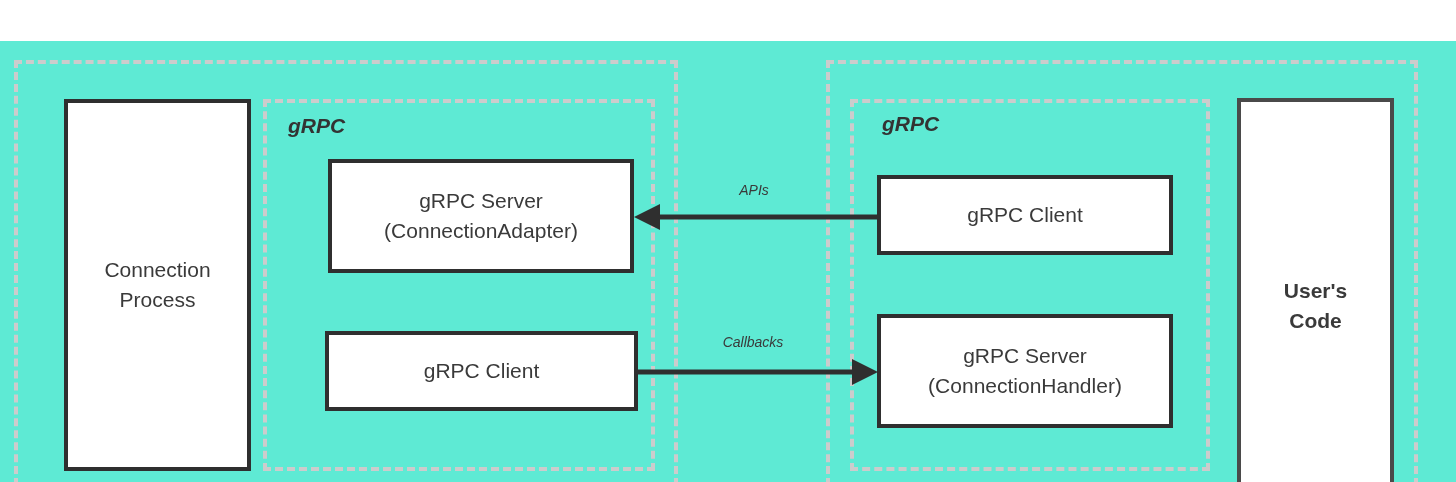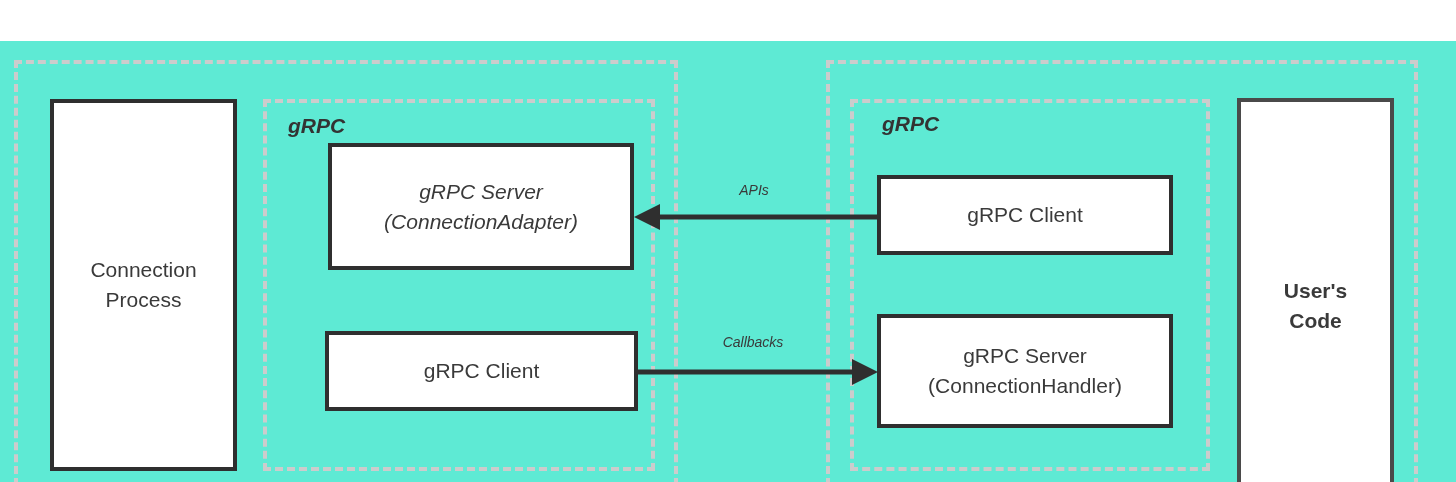--- a/index.html
+++ b/index.html
@@ -79,25 +79,25 @@
 
   <div class="dashed-box" style="left:826px; top:19px; width:592px; height:438px;"></div>
 
   <div class="dashed-box" style="left:263px; top:58px; width:392px; height:372px;"></div>
 
   <div class="dashed-box" style="left:850px; top:58px; width:360px; height:372px;"></div>
 
   <div class="group-label" style="left:288px; top:73px;">gRPC</div>
   <div class="group-label" style="left:882px; top:71px;">gRPC</div>
 
-  <div class="node" style="left:50px; top:58px; width:187px; height:372px;">
+  <div class="node" style="left:64px; top:58px; width:187px; height:372px;">
     <span class="label-wrap" style="max-width:140px;">Connection Process</span>
   </div>
 
-  <div class="node" style="left:328px; top:102px; width:306px; height:127px;font-style:italic;">
+  <div class="node" style="left:328px; top:118px; width:306px; height:114px;">
     <span class="label-wrap" style="max-width:270px;">gRPC Server (ConnectionAdapter)</span>
   </div>
 
   <div class="node" style="left:325px; top:290px; width:313px; height:80px;">
     <span class="label-wrap">gRPC Client</span>
   </div>
 
   <div class="node" style="left:877px; top:134px; width:296px; height:80px;">
     <span class="label-wrap">gRPC Client</span>
   </div>

